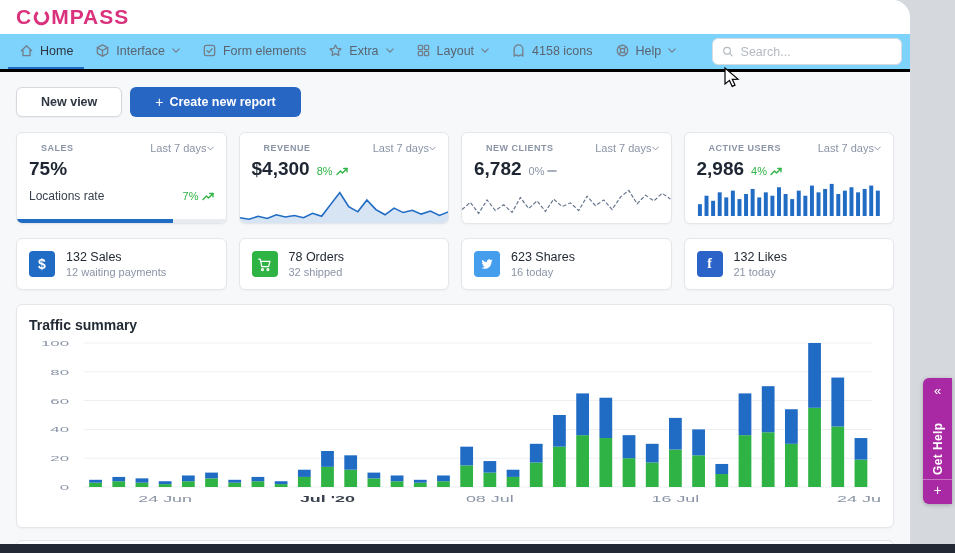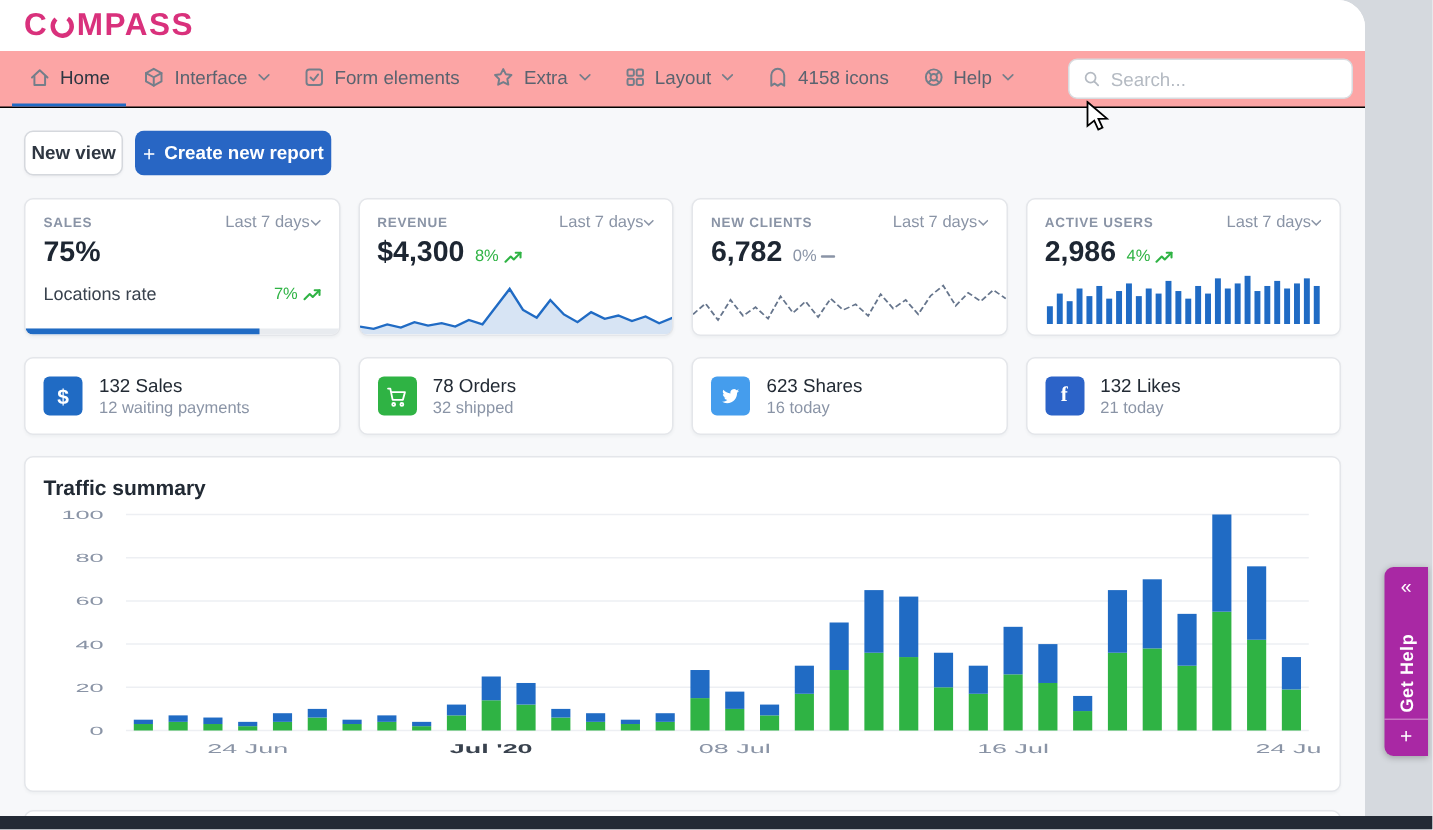--- a/index.html
+++ b/index.html
@@ -18,22 +18,22 @@
     border-top-right-radius: 18px;
     overflow: hidden;
   }
   
   .logo-row { height: 34px; display: flex; align-items: center; padding: 0 16px; background: #fff; }
   .logo { display: flex; align-items: center; font-size: 21px; font-weight: 800; letter-spacing: 1px; cursor: pointer; }
   .logo-o { margin: 0 1px; }
   
   .navbar {
     height: 38px; display: flex; align-items: stretch;
-    padding: 0 8px; background: #fca5a5;
-    border-bottom: 1px solid #000000;
+    padding: 0 8px; background: #7dd3fc;
+    border-bottom: 3px solid #000000;
     justify-content: space-between;
   }
   .nav-item {
     display: flex; align-items: center; gap: 6px;
     padding: 0 11px; font-size: 12.5px; color: #5a636f;
     cursor: pointer; border-bottom: 2px solid transparent;
   }
   .nav-item.active { color: #2d3642; border-bottom-color: #206bc4; font-weight: 500; }
   .nav-item svg.nicon { stroke: #747e8a; }
   .nav-item .chev { margin-left: 1px; }
@@ -49,34 +49,34 @@
     font-size: 12.5px; color: #3a424d; background: transparent;
     font-family: "Liberation Sans", sans-serif;
   }
   .search input::placeholder { color: #b4bac2; }
   
   .content { background: #f7f8fa; height: calc(100% - 72px); padding: 10px 16px 14px; }
   .page-head { display: flex; align-items: center; justify-content: space-between; height: 40px; }
   .overline { font-size: 9px; font-weight: 700; letter-spacing: .8px; color: #8a94a6; text-transform: uppercase; }
   .page-title { font-size: 19px; font-weight: 700; color: #222a34; margin-top: 2px; }
   .actions { display: flex; gap: 8px; }
-  .btn { border-radius: 6px; font-size: 12.5px; font-weight: 600; padding: 7px 4px; cursor: pointer; display: flex; align-items: center; gap: 6px; font-family: "Liberation Sans", sans-serif; }
+  .btn { border-radius: 6px; font-size: 12.5px; font-weight: 600; padding: 7px 24px; cursor: pointer; display: flex; align-items: center; gap: 6px; font-family: "Liberation Sans", sans-serif; }
   .btn-white { background: #fff; border: 1px solid #d5d8dd; color: #2f3742; box-shadow: 0 1px 2px rgba(30,40,55,.05); }
   .btn-blue { border: 1px solid transparent; color: #fff; }
   .btn-blue .plus { font-size: 14px; font-weight: 400; line-height: 10px; }
   
   .grid4 { display: grid; grid-template-columns: repeat(4,1fr); gap: 12px; }
   .grid2 { display: grid; grid-template-columns: repeat(1,1fr); gap: 12px; }
   .card {
     background: #fff; border: 1px solid #e4e6ea; border-radius: 6px;
     box-shadow: 0 1px 2px rgba(35,46,60,.04);
   }
   .stats { margin-top: 10px; }
   .stat { height: 92px; padding: 9px 12px; position: relative; overflow: hidden; }
-  .stat-top { display: flex; justify-content: space-between; align-items: center; }
+  .stat-top { display: flex; justify-content: space-between; align-items: center; margin-left: 12px; }
   .subheader { font-size: 9px; font-weight: 700; letter-spacing: .5px; color: #8a94a6; text-transform: uppercase; }
   .period { display: flex; align-items: center; font-size: 11px; color: #8a94a6; cursor: pointer; }
   .value-row { display: flex; align-items: baseline; gap: 7px; margin-top: 4px; }
   .value { font-size: 19px; font-weight: 700; color: #1d2632; }
   .delta { font-size: 11px; display: inline-flex; align-items: center; gap: 3px; }
   .delta.up { color: #2fb344; }
   .delta.flat { color: #8a94a6; }
   .conv-row { display: flex; justify-content: space-between; align-items: center; margin-top: 9px; font-size: 12px; color: #39424e; }
   .progress { position: absolute; left: 0; right: 0; bottom: 0; height: 4px; background: #e8ebef; }
   .progress-fill { height: 100%; background: #206bc4; }

